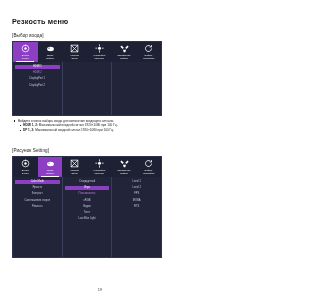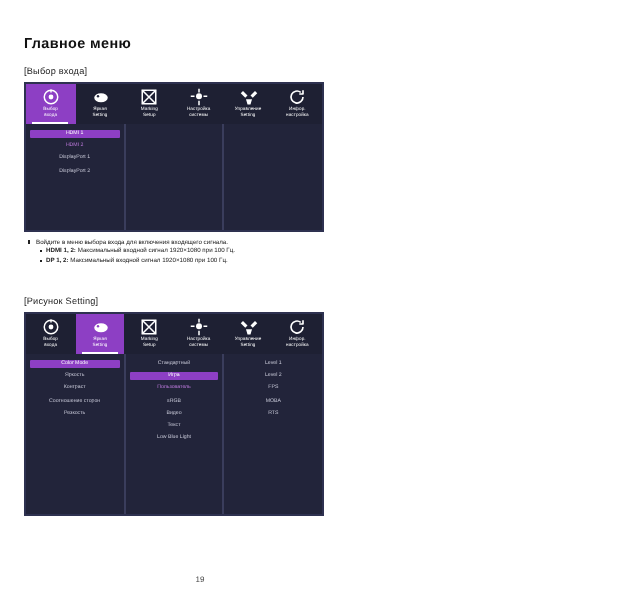--- a/index.html
+++ b/index.html
@@ -92,21 +92,21 @@
   .pagenum{
     position:absolute;left:0;right:0;bottom:9px;text-align:center;
     font-size:4px;color:#444;
   }
 </style>
 </head>
 <body>
 
 <div class="page">
 
-  <div class="page-title">Главное меню</div>
+  <div class="page-title">Резкость меню</div>
 
   <div class="section" style="top:33px;">
     <div class="section-label">[Выбор входа]</div>
 
     <div class="osd">
       <div class="osd-topbar">
 
         <div class="osd-tab active">
           <span class="ic">
             <svg viewBox="0 0 24 24" fill="#fff">

